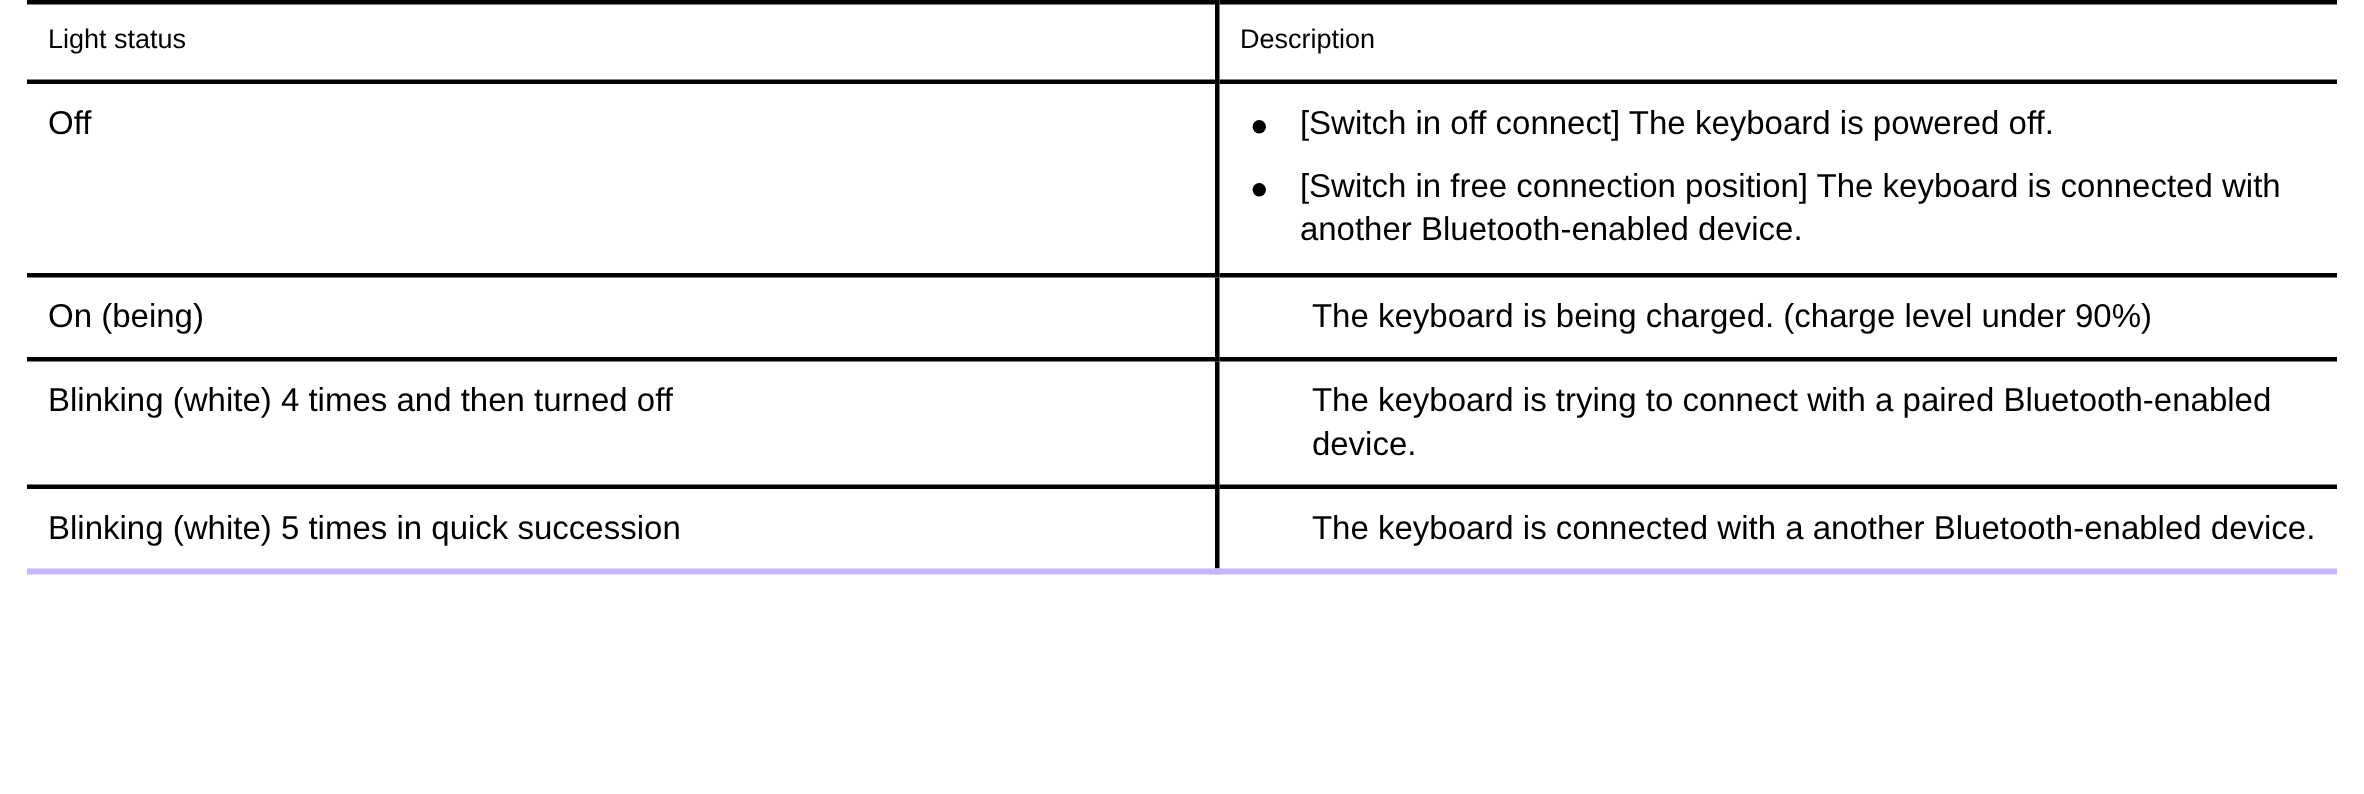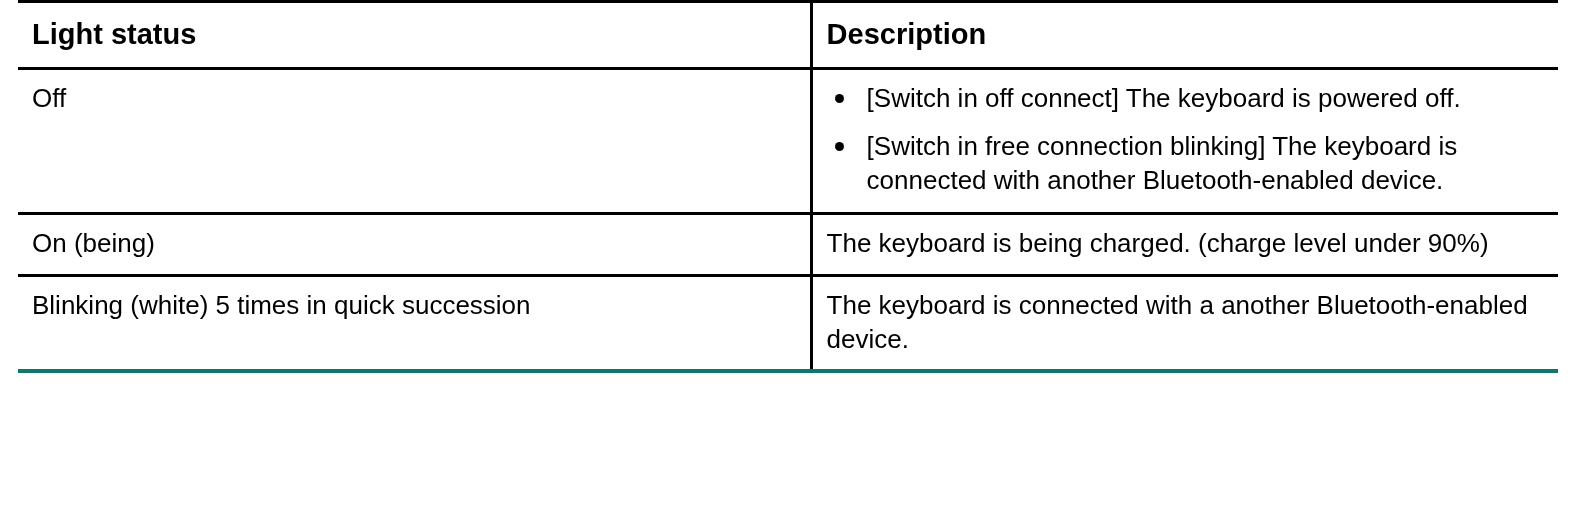--- a/index.html
+++ b/index.html
@@ -25,45 +25,45 @@
     table-layout: fixed;
   }
   table.status-table col.col-status { width: 51.5%; }
   table.status-table col.col-desc { width: 48.5%; }
 
   table.status-table th,
   table.status-table td {
     text-align: left;
     vertical-align: top;
     padding: 11px 14px 13px 14px;
-    font-size: 26px;
+    font-size: 22px;
     line-height: 1.32;
     font-weight: normal;
   }
   table.status-table thead th {
-    font-weight: bold;
-    font-size: 29px;
+    font-weight: normal;
+    font-size: 18px;
     padding-top: 12px;
     padding-bottom: 14px;
   }
   
   table.status-table th:first-child,
   table.status-table td:first-child {
     border-right: 3px solid #000000;
   }
   
   table.status-table thead tr {
     border-top: 3px solid #000000;
     border-bottom: 3px solid #000000;
   }
   table.status-table tbody tr {
     border-bottom: 3px solid #000000;
   }
   table.status-table tbody tr:last-child {
-    border-bottom: 4px solid #0f766e;
+    border-bottom: 4px solid #c4b5fd;
   }
 
   ul.bullets {
     margin: 0;
     padding: 0;
     list-style: none;
   }
   ul.bullets li {
     position: relative;
     padding-left: 40px;
@@ -79,20 +79,21 @@
     width: 9px;
     height: 9px;
     border-radius: 50%;
     background: #000000;
   }
   .cell-pad-first {
     padding-top: 14px;
   }
   .desc-text {
     display: block;
+    margin-left: 48px;
   }
 </style>
 </head>
 <body>
 
 <div class="table-wrap">
   <table class="status-table">
     <colgroup>
       <col class="col-status">
       <col class="col-desc">
@@ -107,29 +108,35 @@
       <tr>
         <td class="cell-pad-first">Off</td>
         <td>
           <ul class="bullets">
             <li>
               <span class="dot"></span>
               <span>[Switch in off connect] The keyboard is powered off.</span>
             </li>
             <li>
               <span class="dot"></span>
-              <span>[Switch in free connection blinking] The keyboard is connected with another Bluetooth-enabled device.</span>
+              <span>[Switch in free connection position] The keyboard is connected with another Bluetooth-enabled device.</span>
             </li>
           </ul>
         </td>
       </tr>
       <tr>
         <td>On (being)</td>
         <td>
           <span class="desc-text">The keyboard is being charged. (charge level under 90%)</span>
+        </td>
+      </tr>
+      <tr>
+        <td>Blinking (white) 4 times and then turned off</td>
+        <td>
+          <span class="desc-text">The keyboard is trying to connect with a paired Bluetooth-enabled device.</span>
         </td>
       </tr>
       <tr>
         <td>Blinking (white) 5 times in quick succession</td>
         <td>
           <span class="desc-text">The keyboard is connected with a another Bluetooth-enabled device.</span>
         </td>
       </tr>
     </tbody>
   </table>

